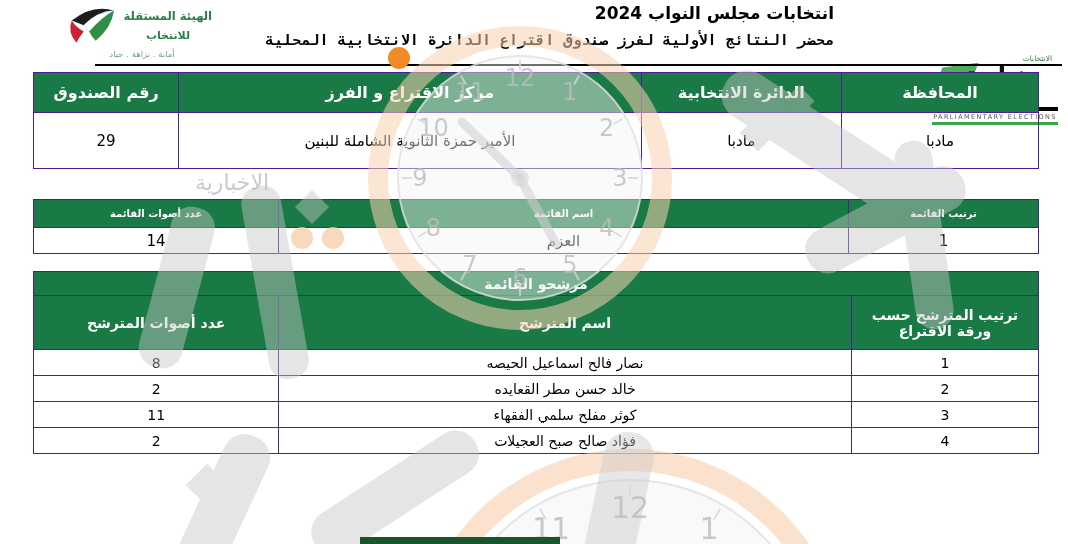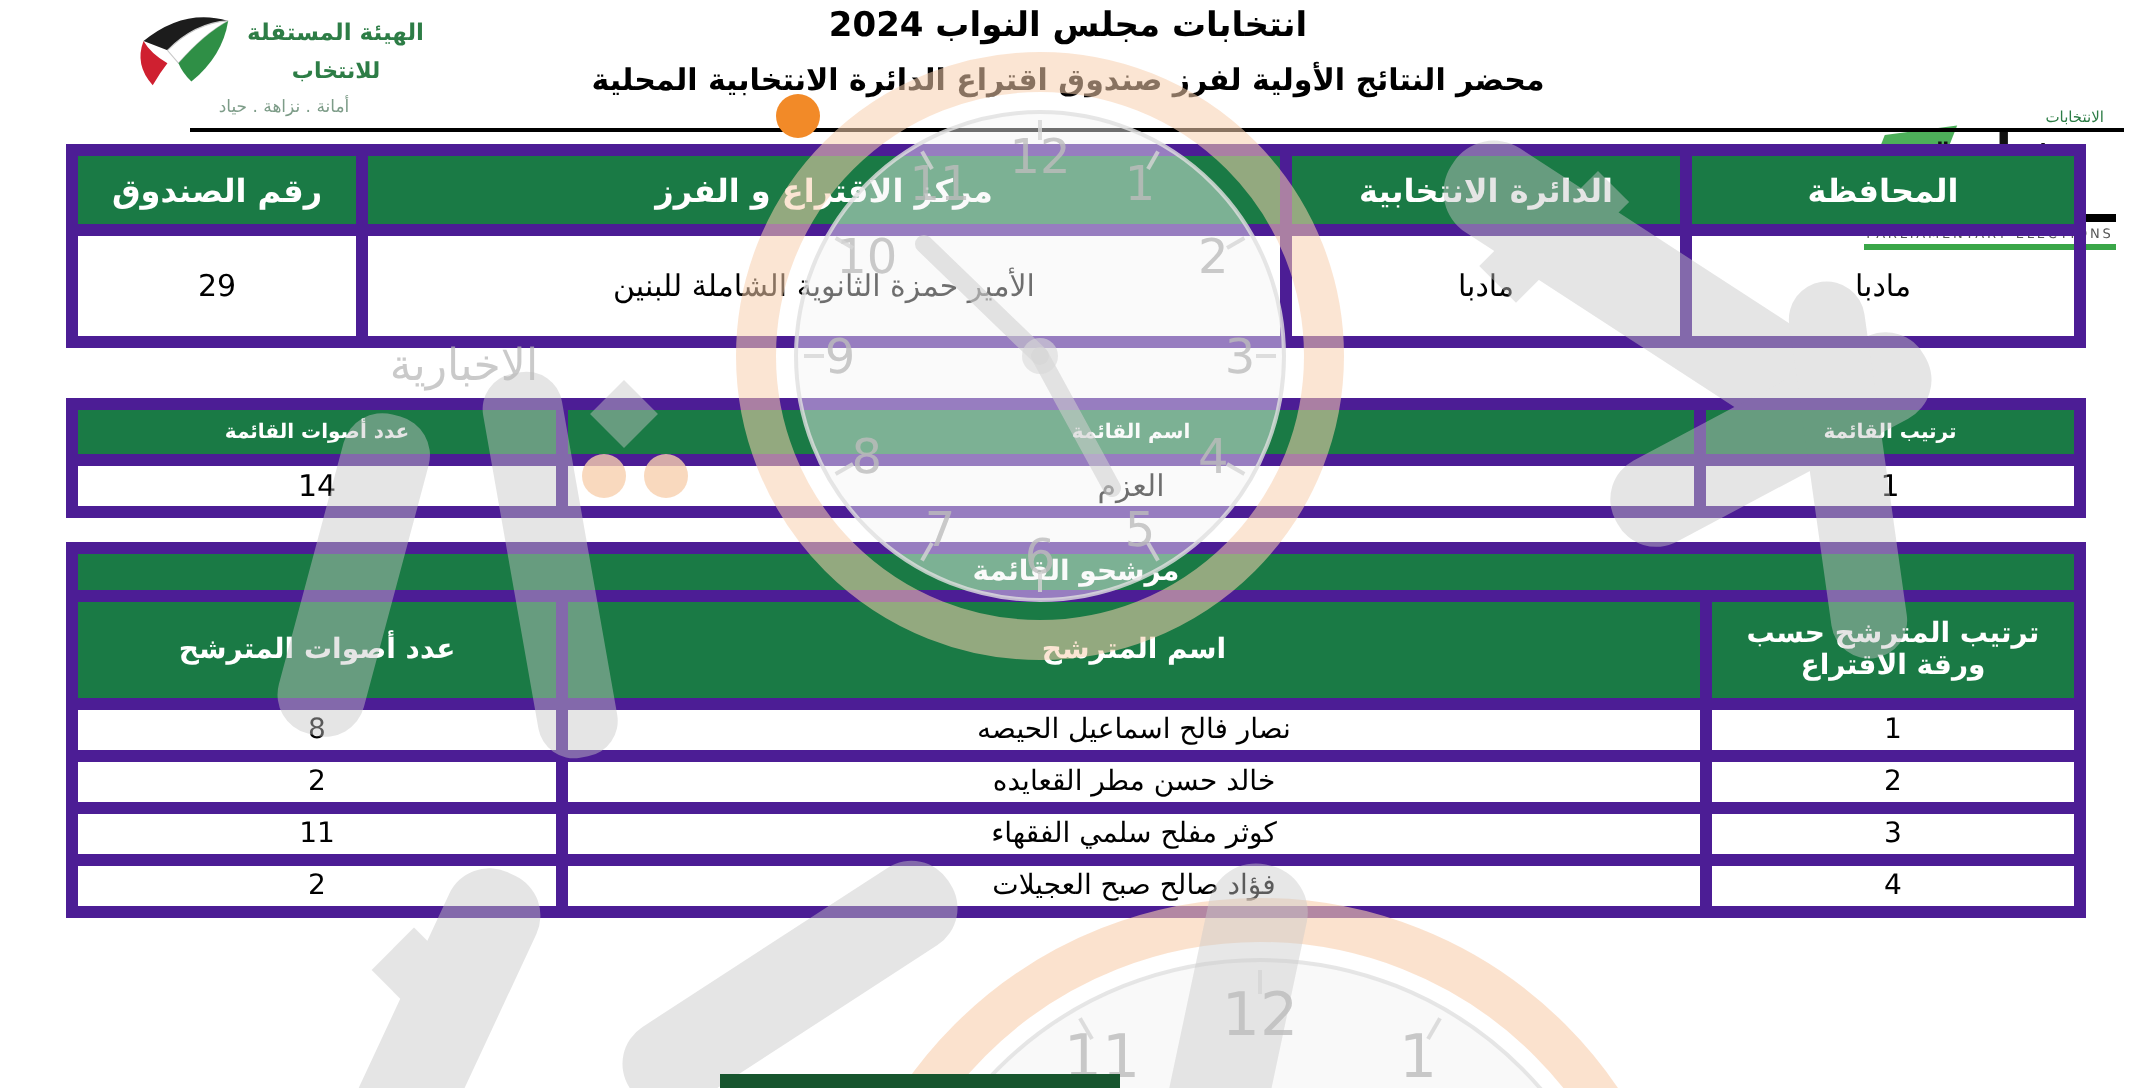--- a/index.html
+++ b/index.html
@@ -7,23 +7,23 @@
   #page {
     position:relative; width:1068px; height:544px; overflow:hidden;
     background:#fff; font-family:"DejaVu Sans", sans-serif;
     --green:#1a7a45; --red:#c0272d; --logo-green:#2d7d46;
     --orange:#f28a28; --peach:#f8cfae; --bar-green:#17552e;
   }
   .content { position:absolute; inset:0; z-index:1; }
   .wm { position:absolute; inset:0; z-index:2; pointer-events:none; }
 
   
-  .title-block { position:absolute; left:234px; top:3px; width:600px; text-align:center; direction:rtl; color:#000; }
+  .title-block { position:absolute; left:234px; top:3px; width:600px; direction:rtl; color:#000; }
   .title-line1 { font-size:17px; font-weight:bold; }
-  .title-line2 { font-size:15px; font-weight:bold; margin-top:8px; }
+  .title-line2 { font-size:15px; font-weight:bold; margin-top:8px;font-family:Liberation Mono, monospace; }
   .header-rule { position:absolute; left:95px; top:64px; width:967px; height:2px; background:#000; }
 
   
   .iec-logo { position:absolute; left:62px; top:3px; width:150px; height:58px; direction:rtl; }
   .iec-flag { position:absolute; right:92px; top:1px; }
   .iec-text { position:absolute; right:0; top:6px; width:88px; text-align:center; color:var(--logo-green); }
   .iec-l1 { font-size:11.5px; font-weight:bold; white-space:nowrap; }
   .iec-l2 { font-size:11px; font-weight:bold; letter-spacing:3px; white-space:nowrap; margin-top:6px; }
   .iec-tagline { position:absolute; right:0; top:46px; width:140px; text-align:center; font-size:8.5px; color:#7d9c88; white-space:nowrap; }
 
@@ -31,21 +31,21 @@
   .elec-logo { position:absolute; left:932px; top:6px; width:126px; height:58px; text-align:center; }
   .elec-small { font-size:7.5px; color:var(--logo-green); direction:rtl; text-align:right; padding-right:6px;margin-top:48px; }
   .elec-main { position:relative; font-size:24px; font-weight:bold; color:#111; line-height:24px; direction:rtl; }
   .elec-stroke { position:absolute; left:8px; top:2px; width:34px; height:18px; background:#3aa648; transform:skewX(-28deg) rotate(-8deg); opacity:.9; z-index:-1; }
   .elec-year { position:absolute; left:10px; top:27px; font-size:14px; font-weight:normal; color:var(--red); }
   .elec-en { margin-top:20px; font-size:6.5px; letter-spacing:1.4px; color:#555; border-top:4px solid #000000; padding-top:2px; }
   .elec-bar { margin-top:1px; height:3px; background:#3aa648; }
 
   
   table { position:absolute; border-collapse:collapse; direction:rtl; table-layout:fixed; background:transparent; }
-  th, td { border:6px solid #4c1d95; text-align:center; vertical-align:middle; padding:0 4px; }
+  th, td { border:1px solid #4c1d95; text-align:center; vertical-align:middle; padding:0 4px; }
   th { background:var(--green); color:#fff; font-weight:bold; }
   td { color:#000; background:transparent; font-size:15px; }
   #t1 { left:33px; top:72px; width:1006px; }
   #t1 th { font-size:16px; }
   #t2 { left:33px; top:199px; width:1006px; }
   #t2 th { font-size:10px; }
   #t3 { left:33px; top:271px; width:1006px; }
   #t3 th { font-size:14px; }
   #t3 td { font-size:14px; }
   .h40 { height:40px; } .h56 { height:56px; }

